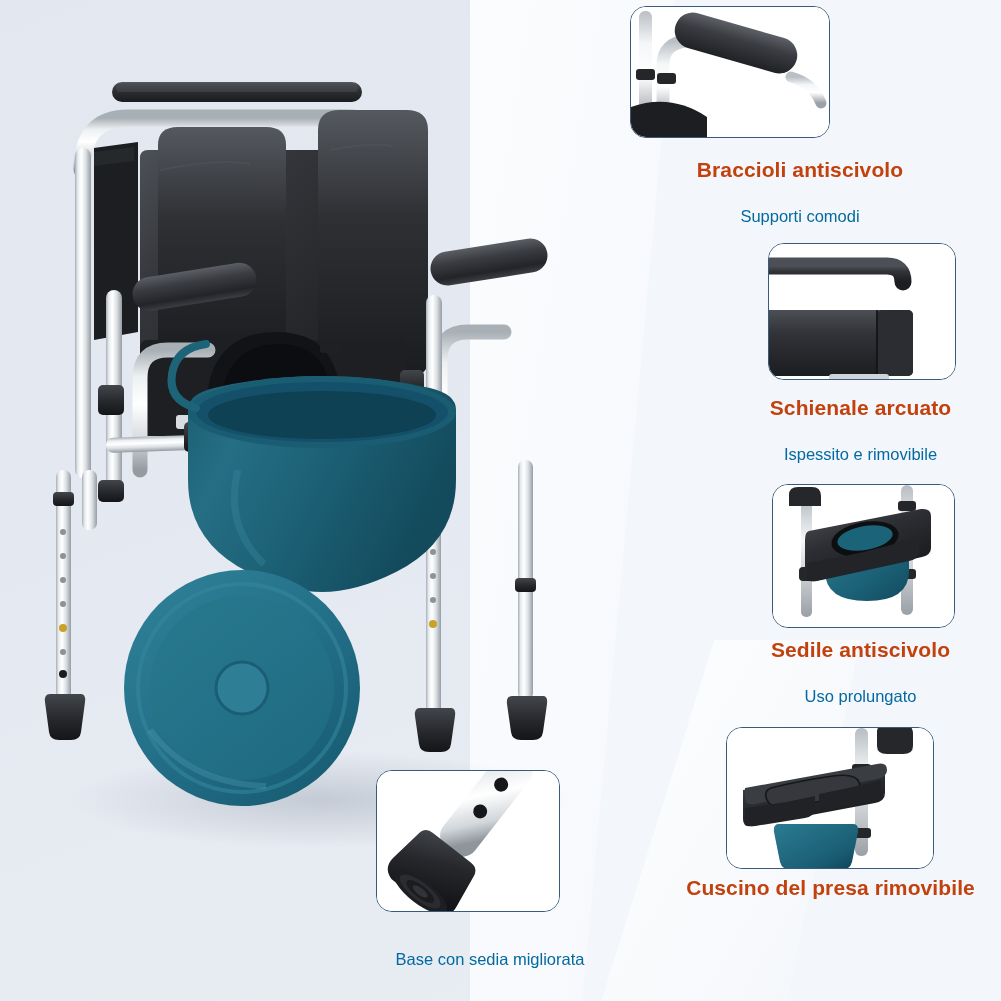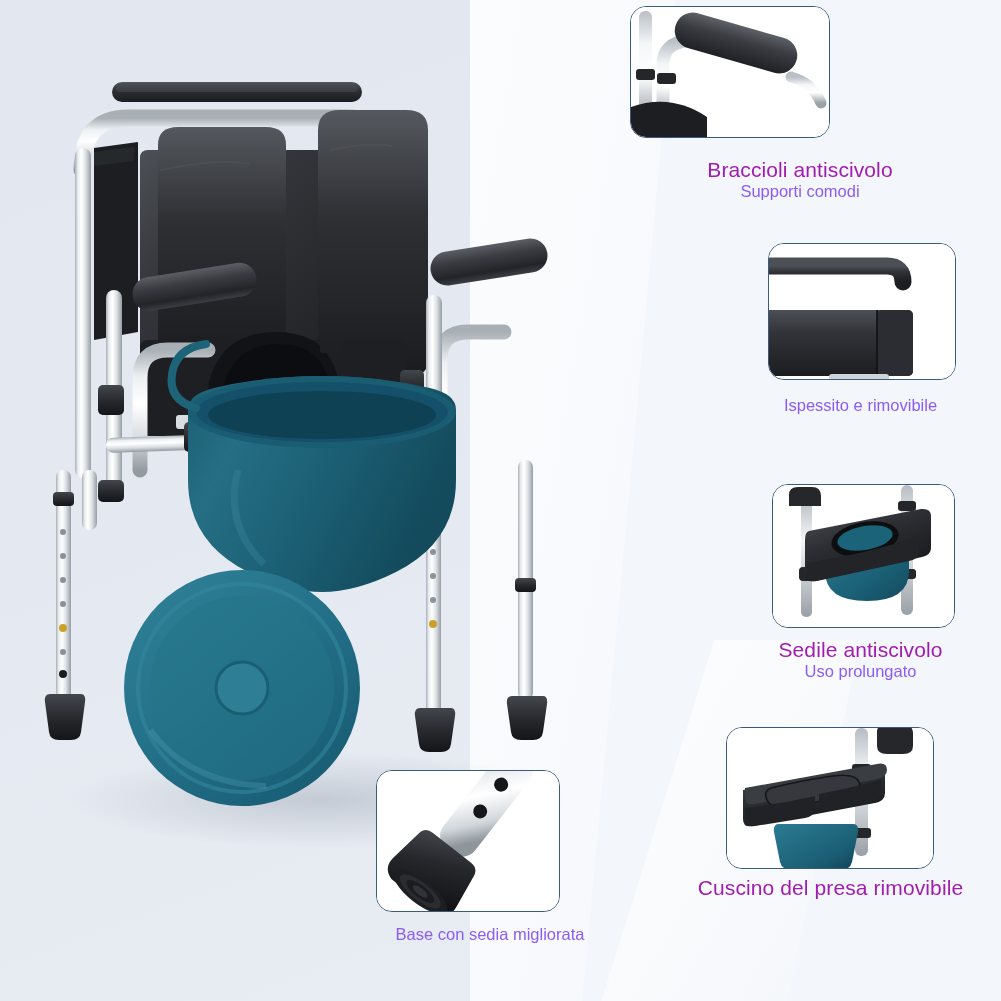--- a/index.html
+++ b/index.html
@@ -37,25 +37,25 @@
   .card{
     position:absolute;background:#ffffff;
     border:1.6px solid #3a5a7d;border-radius:16px;
     overflow:hidden;box-sizing:border-box;
   }
   .card .photo{position:absolute;inset:0;overflow:hidden;}
 
   
   .cap{position:absolute;text-align:center;}
   .cap .title{
-    color:#a21caf;font-size:21px;font-weight:400;letter-spacing:.1px;
+    color:#c2410c;font-size:21px;font-weight:700;letter-spacing:.1px;
     white-space:nowrap;line-height:1.15;
   }
   .cap .sub{
-    color:#8b5cf6;font-size:16.5px;font-weight:400;margin-top:0;
+    color:#0369a1;font-size:16.5px;font-weight:400;margin-top:25px;
     white-space:nowrap;line-height:1.15;
   }
 
   
   .hero{position:absolute;left:20px;top:40px;width:600px;height:830px;}
 </style>
 </head>
 <body>
 
 <div class="stage">
@@ -280,20 +280,21 @@
 
         <rect x="-6" y="66" width="150" height="66" rx="5" fill="url(#b1)"></rect>
         <rect x="108" y="66" width="36" height="66" rx="5" fill="#2b2d32"></rect>
         <line x1="108" y1="66" x2="108" y2="132" stroke="#101114" stroke-width="1.6"></line>
 
         <rect x="60" y="130" width="60" height="7" rx="3" fill="#cfd4d9"></rect>
       </svg>
     </div>
   </div>
   <div class="cap" style="left:720px;top:396px;width:281px;">
+    <div class="title">Schienale arcuato</div>
     <div class="sub">Ispessito e rimovibile</div>
   </div>
 
   <div class="card" style="left:772px;top:484px;width:183px;height:144px;">
     <div class="photo">
       <svg width="183" height="144" viewBox="0 0 183 144">
         <defs>
           <linearGradient id="s1" x1="0" y1="0" x2="0.6" y2="1">
             <stop offset="0%" stop-color="#4d5056"></stop>
               <stop offset="45%" stop-color="#2c2e33"></stop>

